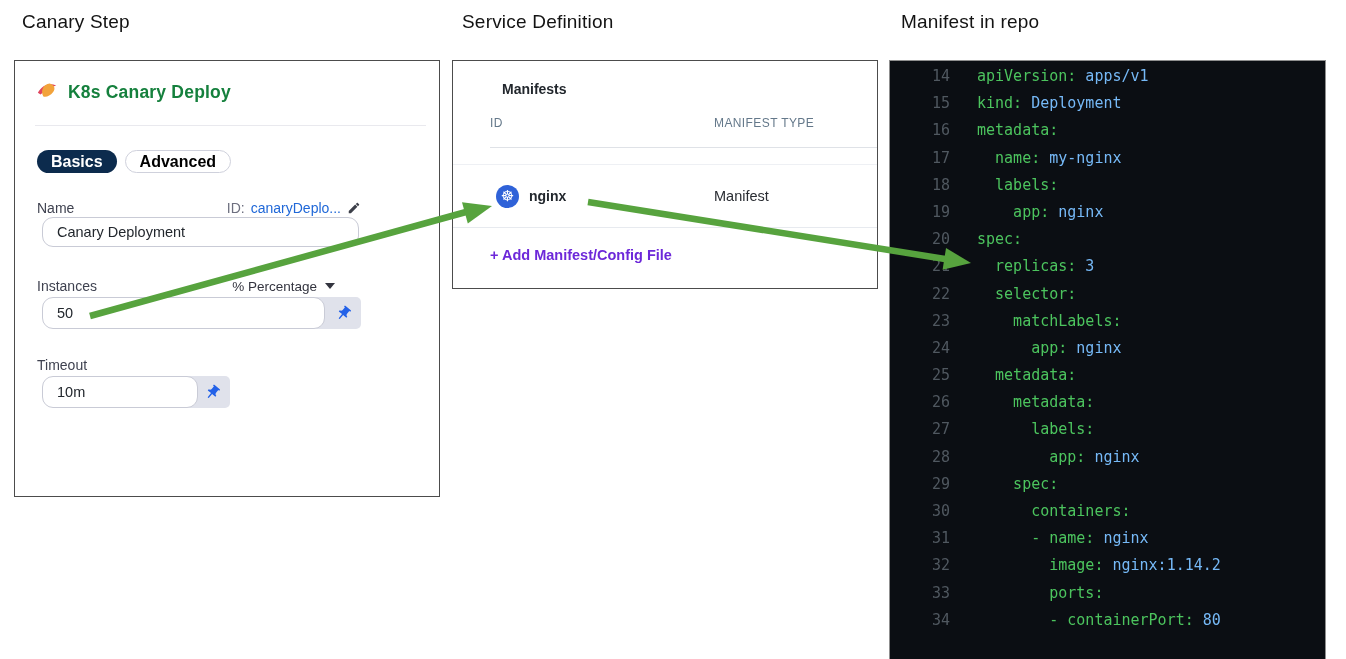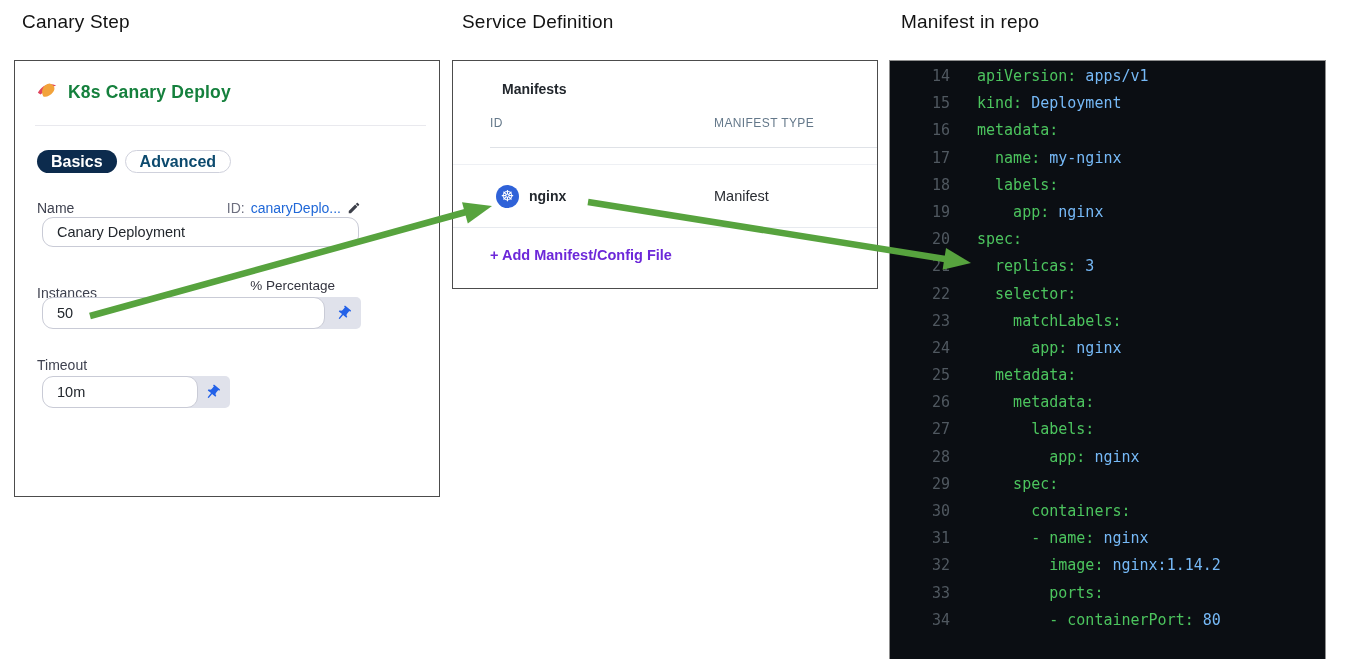--- a/index.html
+++ b/index.html
@@ -15,38 +15,38 @@
   
   .panel1 { position:absolute; left:14px; top:60px; width:426px; height:437px;
             background:#fff; border:1.5px solid #4c4c4c; }
   .p1-header { position:absolute; left:21px; top:18px; display:flex; align-items:center; gap:10px; }
   .p1-title { font-size:17.5px; font-weight:bold; color:#15803d; letter-spacing:.2px; }
   .p1-divider { position:absolute; left:20px; right:13px; top:64px; height:1px; background:#e9e9ee; }
   .tabs { position:absolute; left:22px; top:89px; display:flex; gap:8px; }
   .pill { height:23px; border-radius:12px; font-size:16px; font-weight:600; display:flex;
           align-items:center; padding:0 14px; cursor:pointer; }
   .pill.active { background:#0c2b4d; color:#fff; }
-  .pill.inactive { background:#fff; color:#0c4a6e; border:1px solid #cfd1dc; }
+  .pill.inactive { background:#fff; color:#000000; border:1px solid #cfd1dc; }
 
   .name-row { position:absolute; left:22px; top:139px; width:324px; display:flex;
               justify-content:space-between; }
   .field-label { font-size:14px; color:#3f4250; }
   .id-group { display:flex; align-items:center; gap:6px; font-size:14px; }
   .id-label { color:#6d6f7f; }
   .id-value { color:#2068d8; cursor:pointer; }
   .pencil svg { display:block; }
 
   .text-input { border:1px solid #c9cbd6; border-radius:11px; background:#fff;
                 font-family:"Liberation Sans", sans-serif; font-size:14.5px; color:#22272d;
                 padding:0 14px; outline:none; }
   #name-input { position:absolute; left:27px; top:156px; width:317px; height:30px; }
 
   .inst-row { position:absolute; left:22px; top:217px; width:298px; display:flex;
               justify-content:space-between; align-items:center; }
-  .dropdown { display:flex; align-items:center; gap:8px; font-size:13.5px; color:#33343f; cursor:pointer;flex-direction:column; }
+  .dropdown { display:flex; align-items:center; gap:8px; font-size:13.5px; color:#33343f; cursor:pointer; }
   .tri-down { width:0; height:0; border-left:5px solid transparent; border-right:5px solid transparent;
               border-top:6px solid #33343f; }
 
   .input-group { position:absolute; height:32px; }
   #inst-group { left:27px; top:236px; width:319px; }
   #timeout-group { left:27px; top:315px; width:188px; }
   .input-group .pin-box { position:absolute; right:0; top:0; bottom:0; width:49px;
                           background:#e0e2eb; border-radius:5px; display:flex; align-items:center;
                           justify-content:flex-end; padding-right:9px; cursor:pointer; }
   .input-group input { position:absolute; left:0; top:0; bottom:0; z-index:1; height:32px; }

